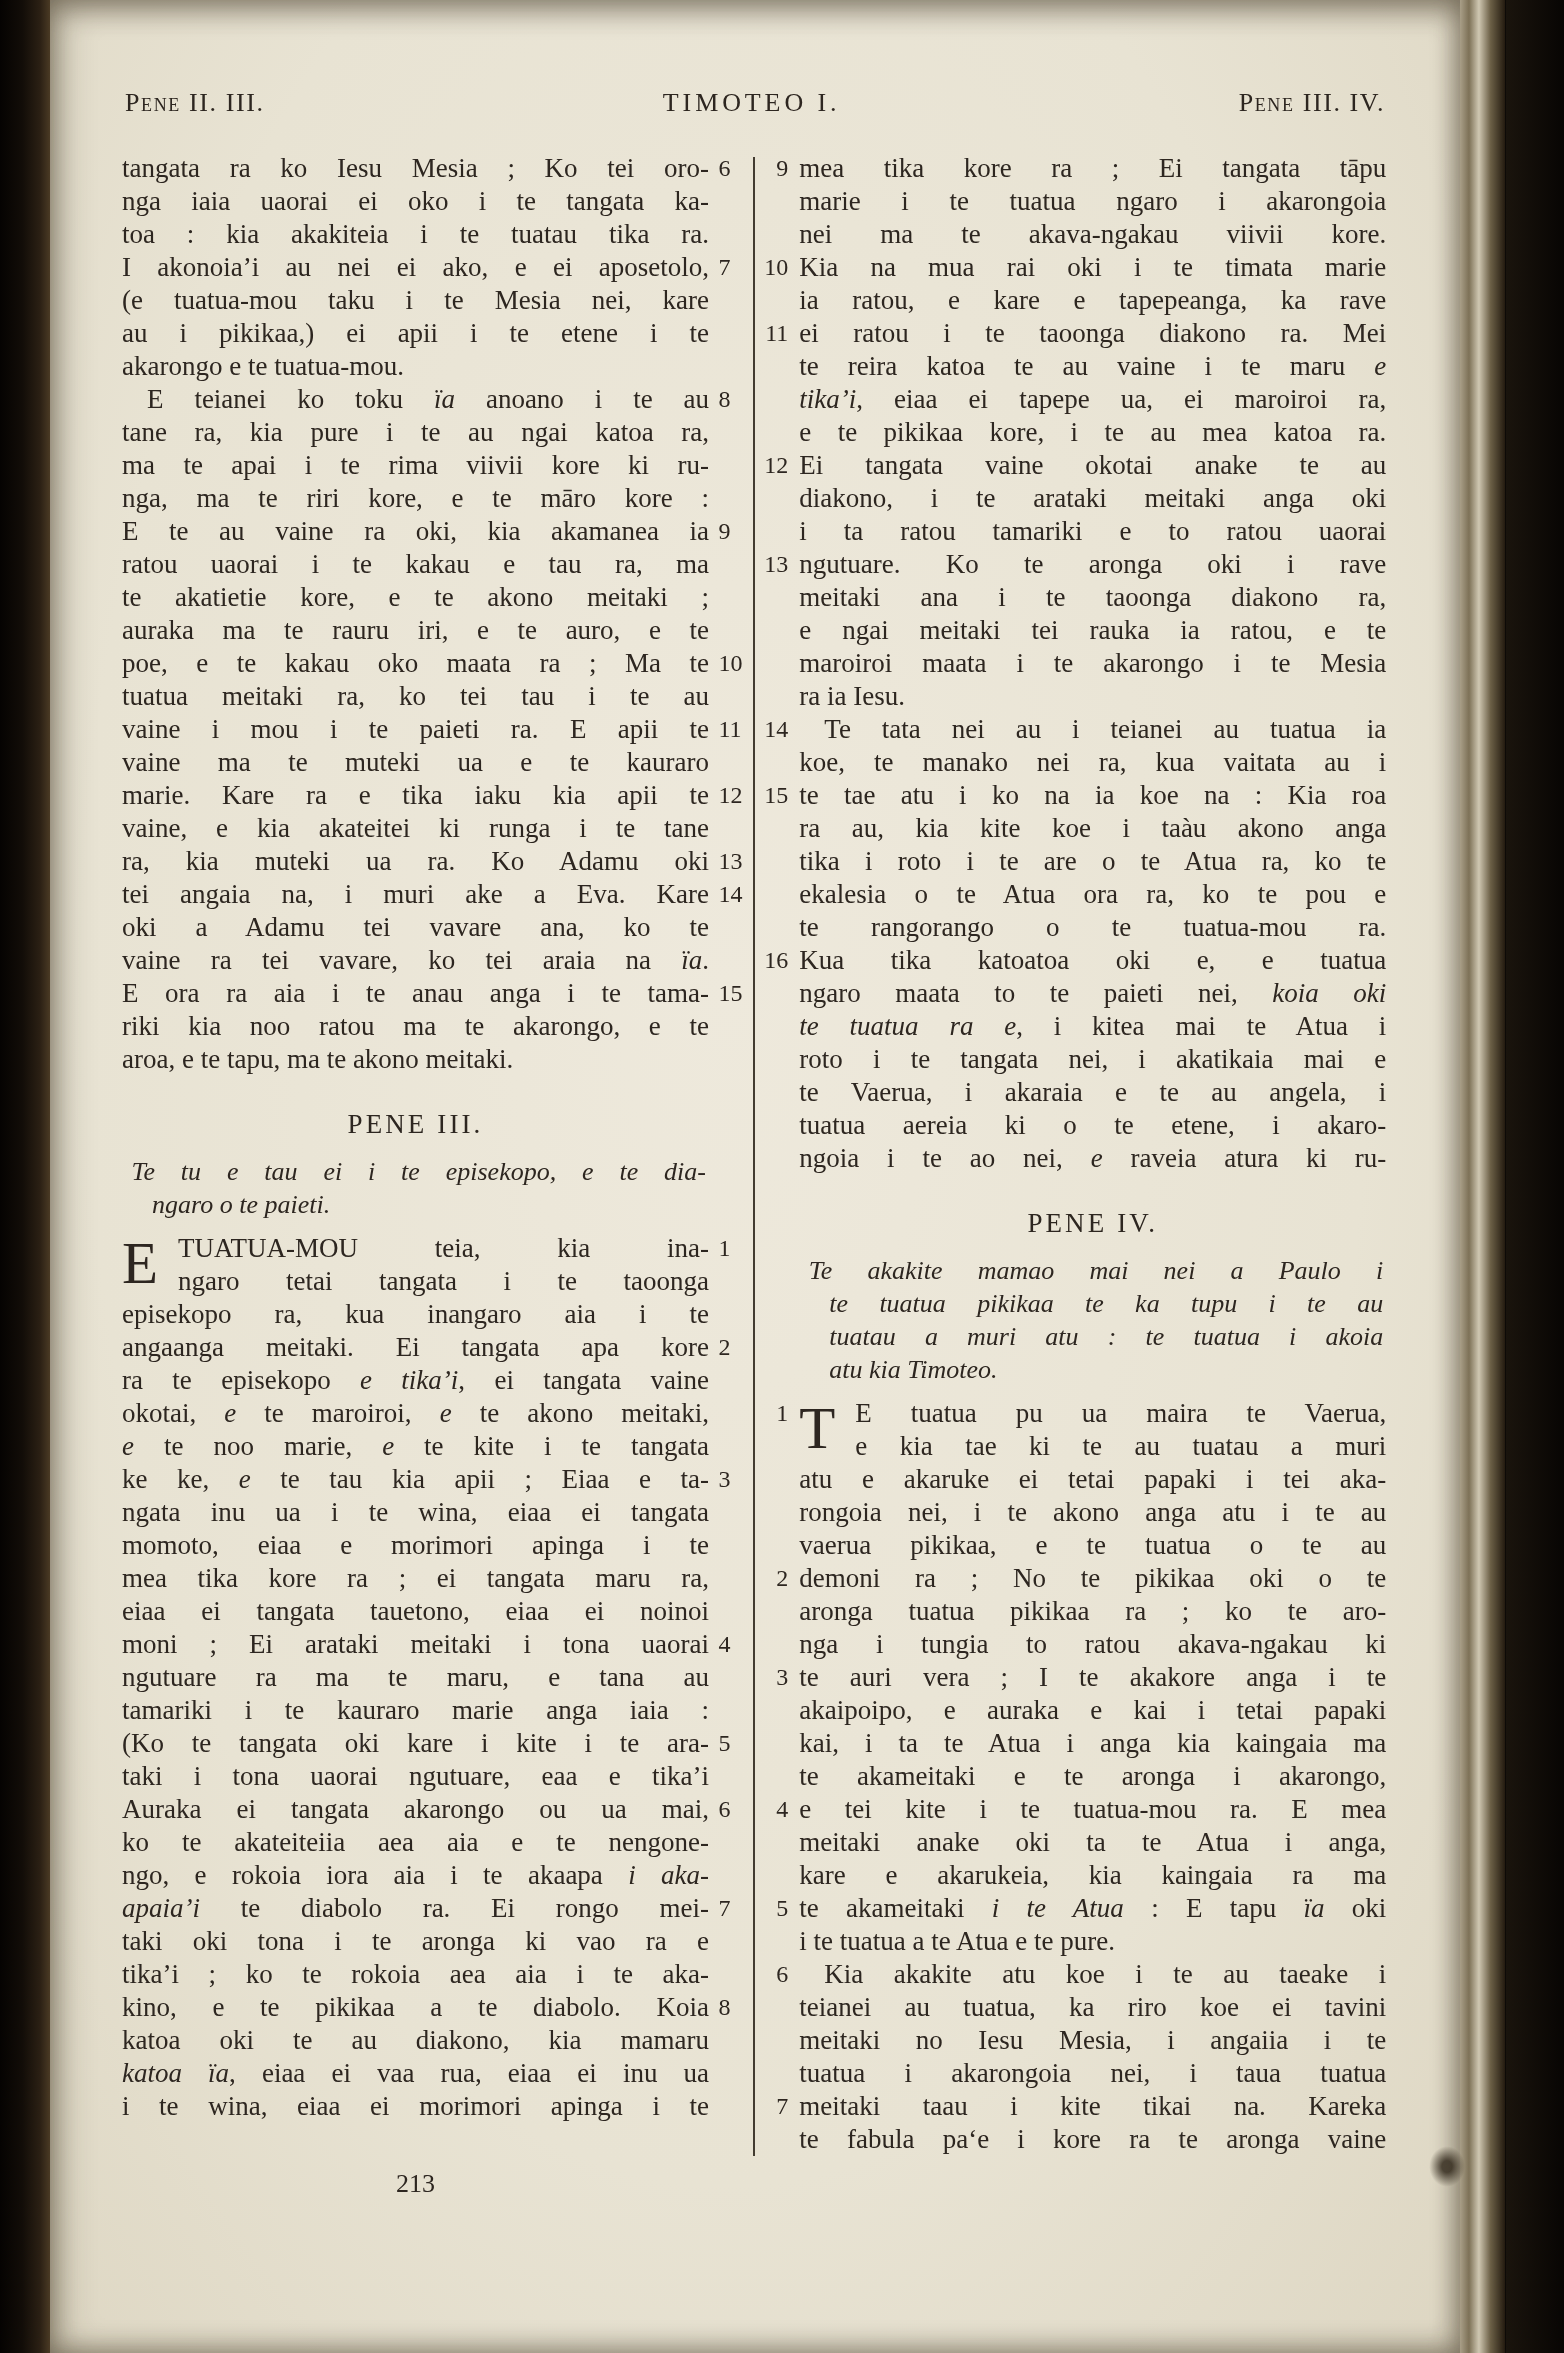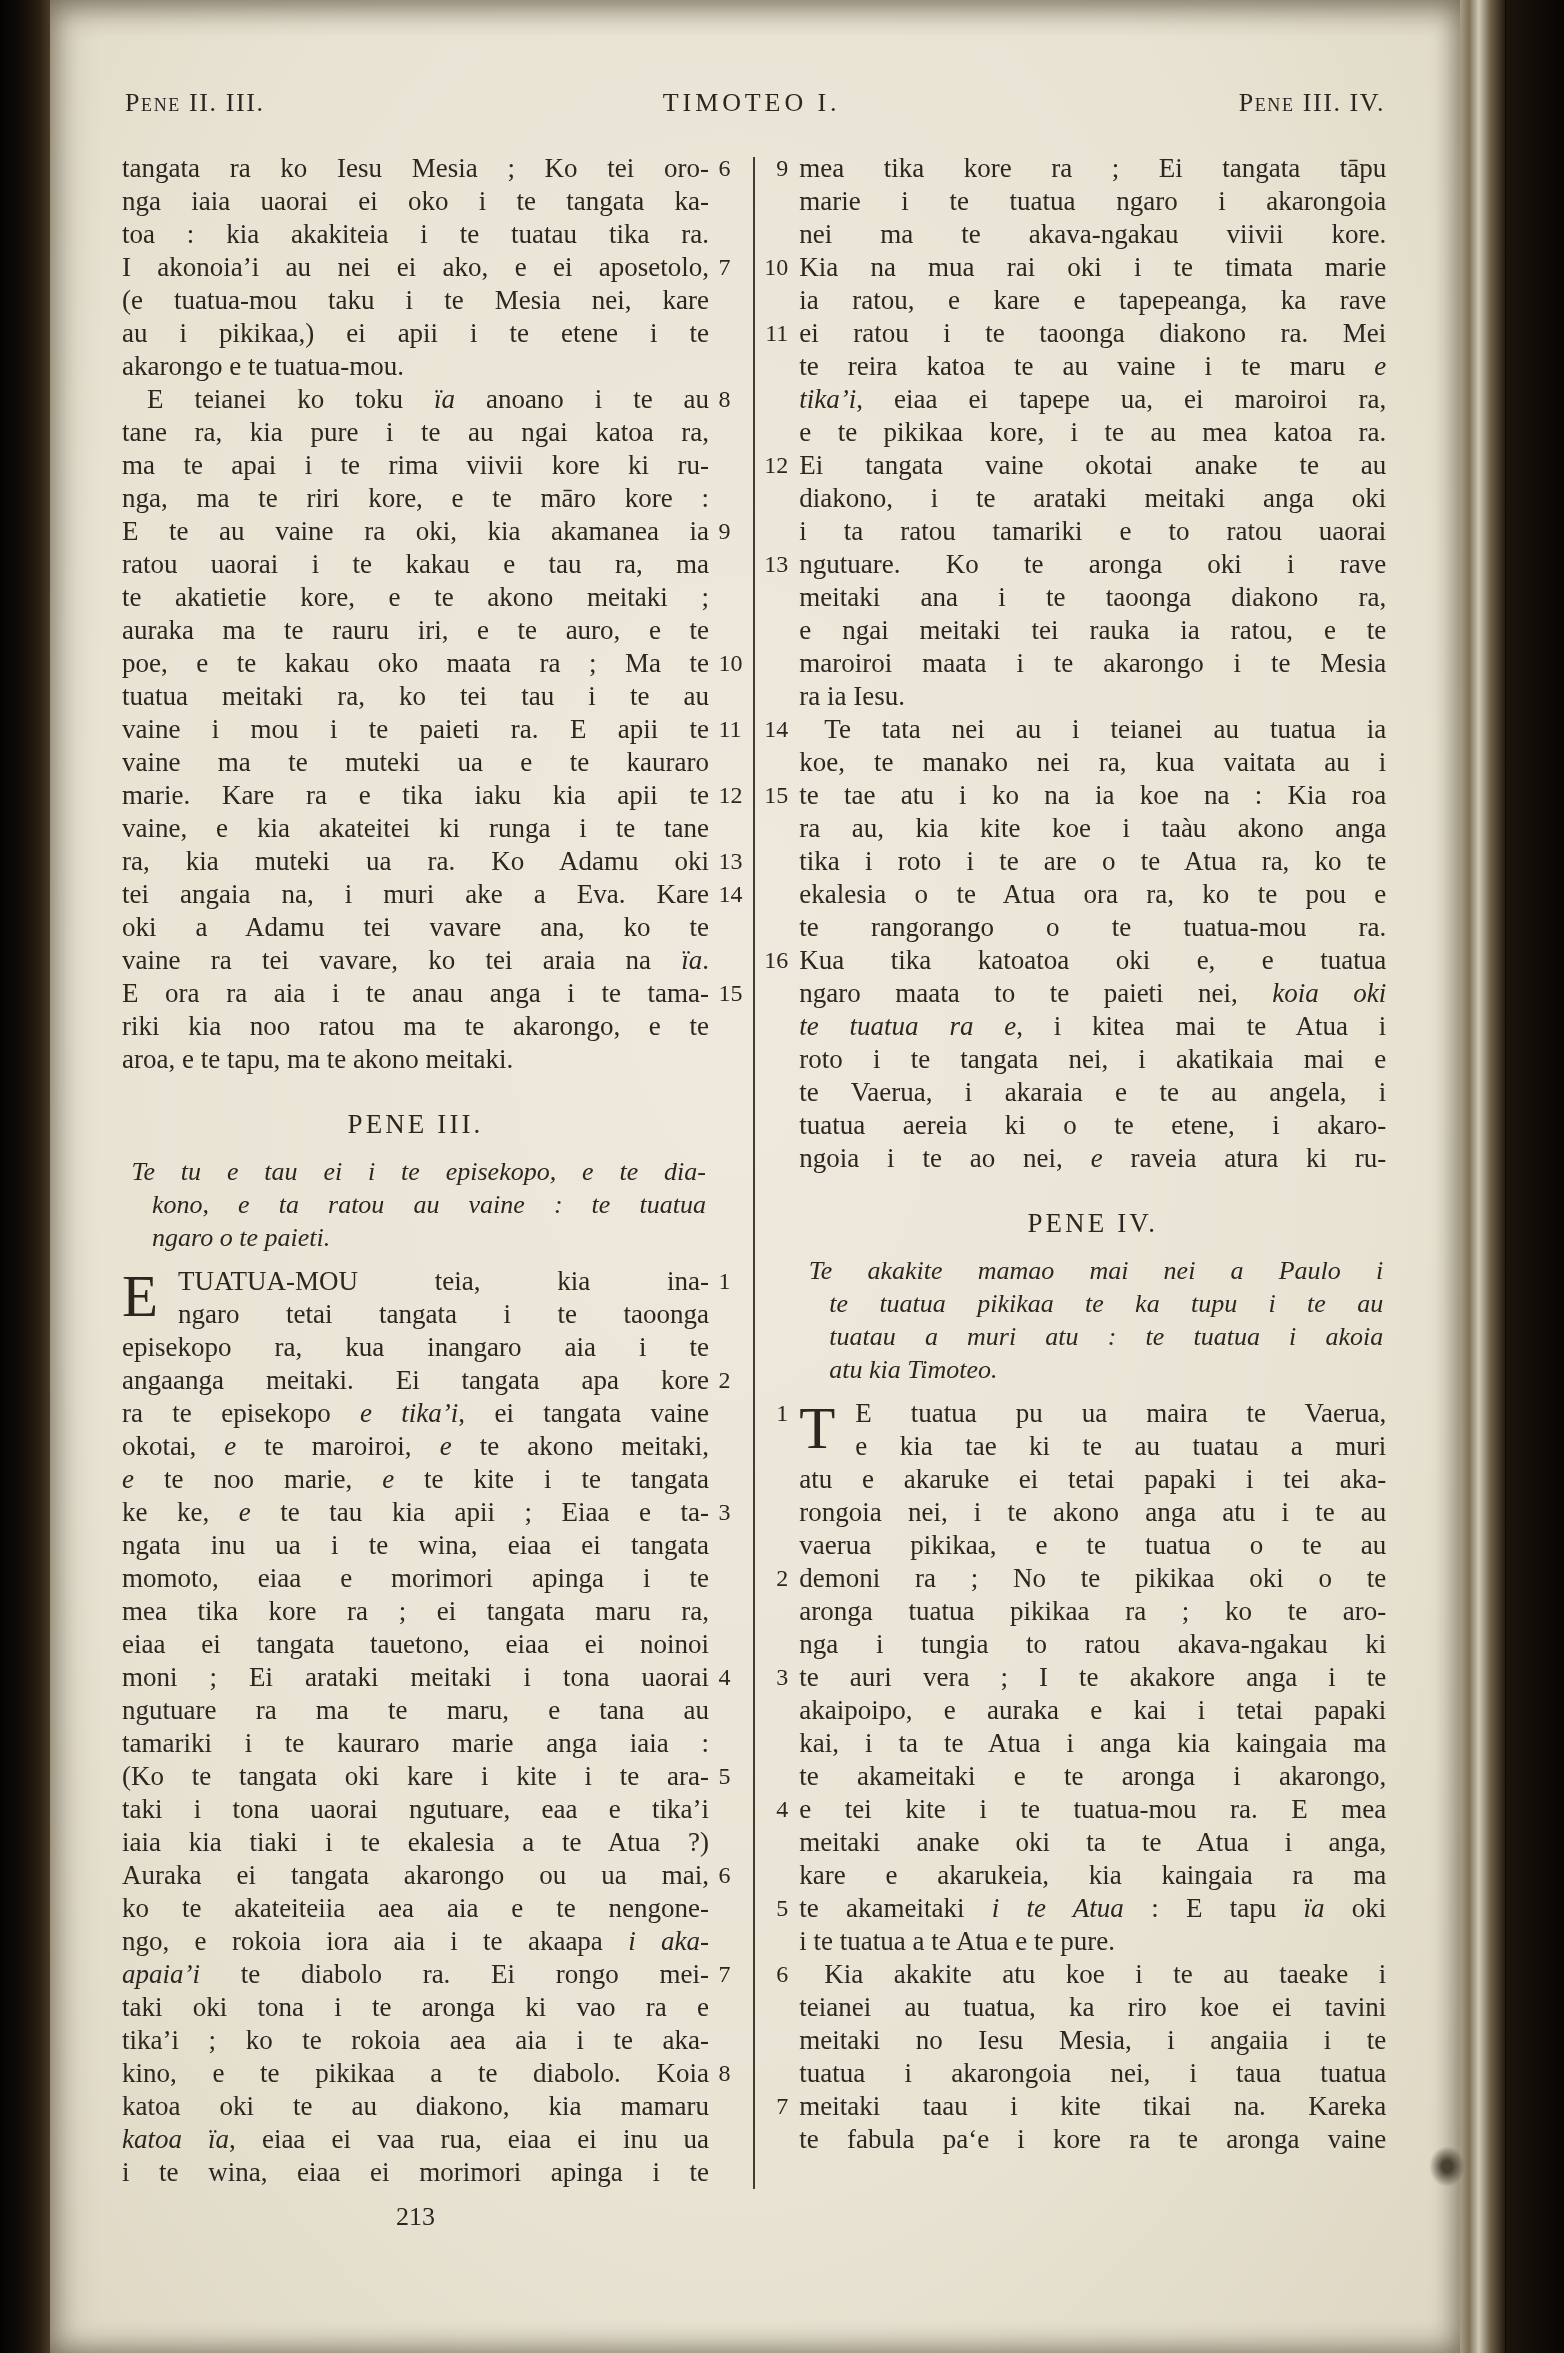--- a/index.html
+++ b/index.html
@@ -126,41 +126,39 @@
         <div class="line"><span class="vnum gr">13</span><span>ra, kia muteki ua ra.  Ko Adamu oki</span></div>
         <div class="line"><span class="vnum gr">14</span><span>tei angaia na, i muri ake a Eva.  Kare</span></div>
         <div class="line"><span>oki a Adamu tei vavare ana, ko te</span></div>
         <div class="line"><span>vaine ra tei vavare, ko tei araia na <em>ïa</em>.</span></div>
         <div class="line"><span class="vnum gr">15</span><span>E ora ra aia i te anau anga i te tama-</span></div>
         <div class="line"><span>riki kia noo ratou ma te akarongo, e te</span></div>
         <div class="line end"><span>aroa, e te tapu, ma te akono meitaki.</span></div>
         <div class="heading">PENE III.</div>
         <div class="sum">
           <div class="line">Te tu e tau ei i te episekopo, e te dia-</div>
-          <div class="line">kono, e ta ratou au vaine : te tuatua</div>
           <div class="line">ngaro o te paieti.</div>
         </div>
         <div class="line pad"><span class="vnum gr">1</span><span class="dropcap">E</span><span>TUATUA-MOU teia, kia ina-</span></div>
         <div class="line pad"><span>ngaro tetai tangata i te taoonga</span></div>
         <div class="line"><span>episekopo ra, kua inangaro aia i te</span></div>
         <div class="line"><span class="vnum gr">2</span><span>angaanga meitaki.  Ei tangata apa kore</span></div>
         <div class="line"><span>ra te episekopo <em>e tika’i</em>, ei tangata vaine</span></div>
         <div class="line"><span>okotai, <em>e</em> te maroiroi, <em>e</em> te akono meitaki,</span></div>
         <div class="line"><span><em>e</em> te noo marie, <em>e</em> te kite i te tangata</span></div>
         <div class="line"><span class="vnum gr">3</span><span>ke ke, <em>e</em> te tau kia apii ;  Eiaa e ta-</span></div>
         <div class="line"><span>ngata inu ua i te wina, eiaa ei tangata</span></div>
         <div class="line"><span>momoto, eiaa e morimori apinga i te</span></div>
         <div class="line"><span>mea tika kore ra ; ei tangata maru ra,</span></div>
         <div class="line"><span>eiaa ei tangata tauetono, eiaa ei noinoi</span></div>
         <div class="line"><span class="vnum gr">4</span><span>moni ; Ei arataki meitaki i tona uaorai</span></div>
         <div class="line"><span>ngutuare ra ma te maru, e tana au</span></div>
         <div class="line"><span>tamariki i te kauraro marie anga iaia :</span></div>
         <div class="line"><span class="vnum gr">5</span><span>(Ko te tangata oki kare i kite i te ara-</span></div>
         <div class="line"><span>taki i tona uaorai ngutuare, eaa e tika’i</span></div>
-        <div class="line"><span>iaia kia tiaki i te ekalesia a te Atua ?)</span></div>
         <div class="line"><span class="vnum gr">6</span><span>Auraka ei tangata akarongo ou ua mai,</span></div>
         <div class="line"><span>ko te akateiteiia aea aia e te nengone-</span></div>
         <div class="line"><span>ngo, e rokoia iora aia i te akaapa <em>i aka-</em></span></div>
         <div class="line"><span class="vnum gr">7</span><span><em>apaia’i</em> te diabolo ra.  Ei rongo mei-</span></div>
         <div class="line"><span>taki oki tona i te aronga ki vao ra e</span></div>
         <div class="line"><span>tika’i ; ko te rokoia aea aia i te aka-</span></div>
         <div class="line"><span class="vnum gr">8</span><span>kino, e te pikikaa a te diabolo.  Koia</span></div>
         <div class="line"><span>katoa oki te au diakono, kia mamaru</span></div>
         <div class="line"><span><em>katoa ïa</em>, eiaa ei vaa rua, eiaa ei inu ua</span></div>
         <div class="line"><span>i te wina, eiaa ei morimori apinga i te</span></div>

